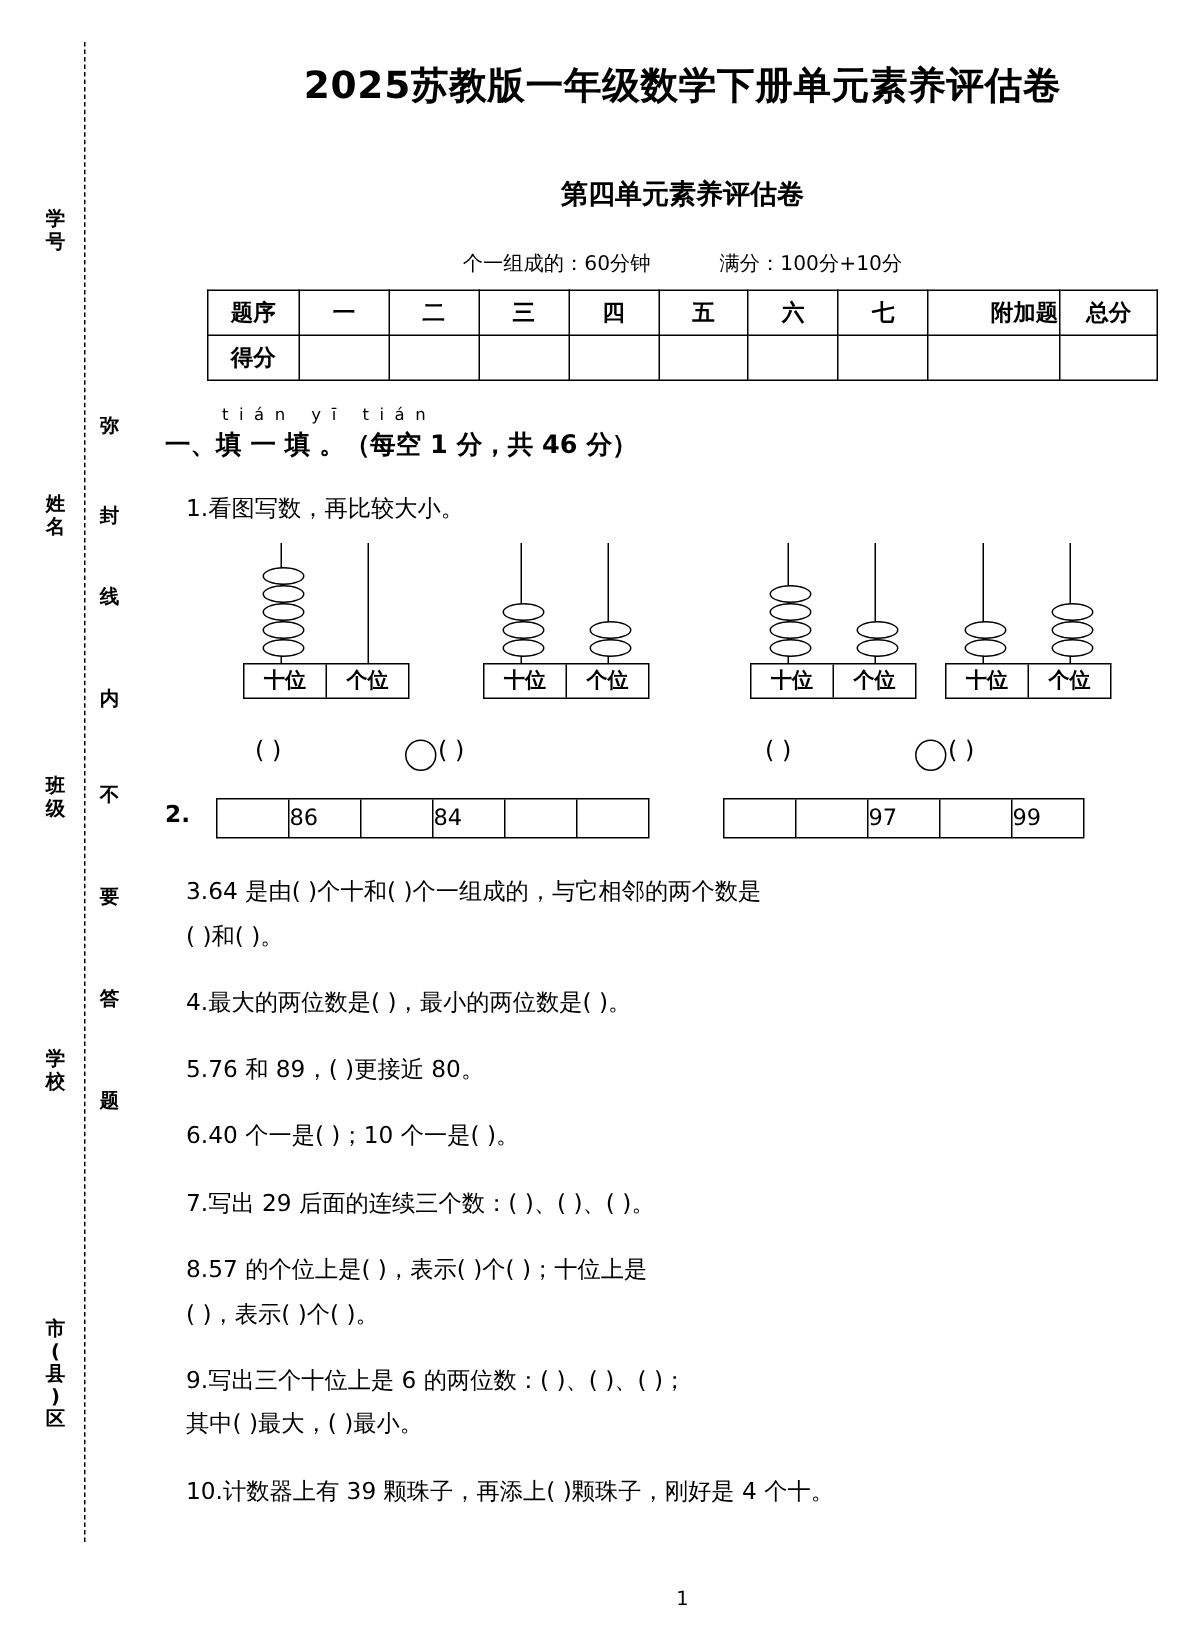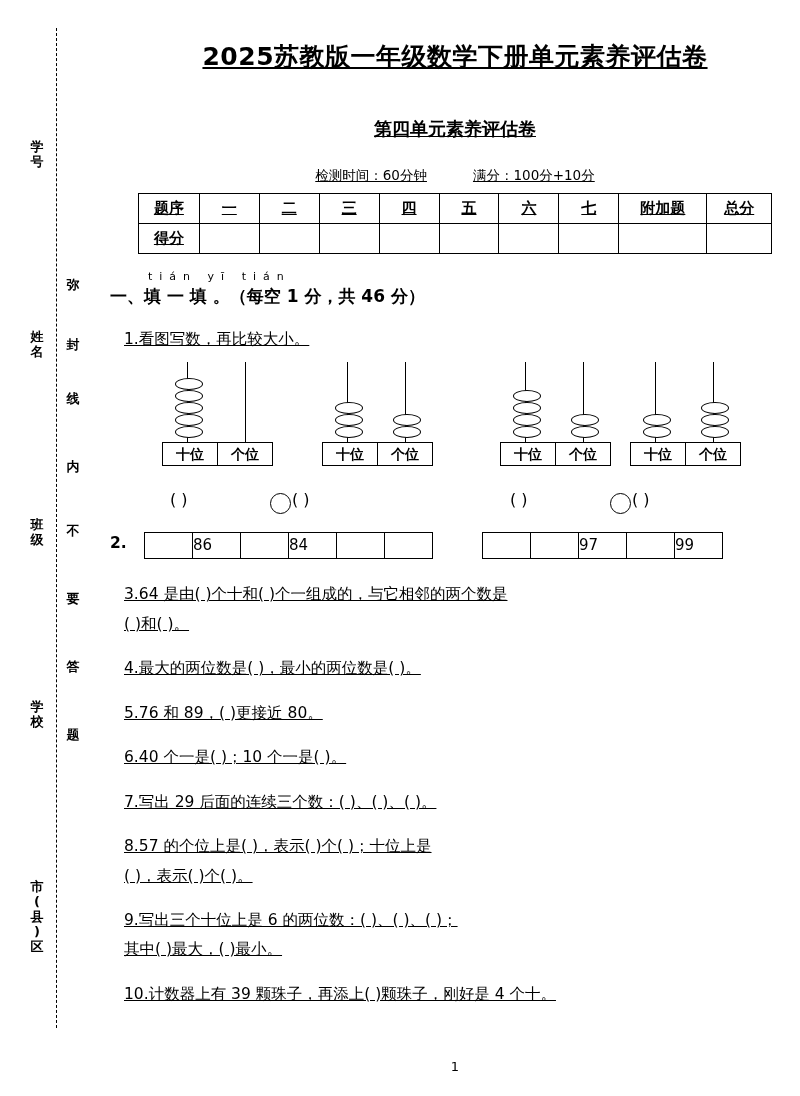--- a/index.html
+++ b/index.html
@@ -46,21 +46,20 @@
   .vcol-a { left: 26px; }
   .vcol-b { left: 62px; }
 
   
   .page {
     position: absolute;
     left: 110px;
     top: 0;
     width: 690px;
     height: 1096px;
-    text-decoration: underline;
   }
 
   .title {
     text-align: center;
     font-size: 25px;
     font-weight: bold;
     font-family: "DejaVu Sans", "Liberation Sans", sans-serif;
     margin-top: 40px;
     letter-spacing: 0.5px;
   }
@@ -87,21 +86,21 @@
   }
   table.score td {
     border: 1px solid #000;
     height: 27px;
     text-align: center;
     font-size: 15px;
     font-weight: bold;
   }
   table.score td.lbl { width: 62px; }
   table.score td.num { width: 61px; }
-  table.score td.extra { width: 92px; }
+  table.score td.extra { width: 92px; text-align: right; }
   table.score td.total { width: 66px; }
 
   
   .sec {
     margin-top: 22px;
     position: relative;
     height: 34px;
   }
   .pinyin {
     position: absolute;
@@ -298,21 +297,21 @@
       <span>区</span>
     </div>
 </div>
 
 <div class="page">
 
   <div class="title">2025苏教版一年级数学下册单元素养评估卷</div>
   <div class="subtitle">第四单元素养评估卷</div>
 
   <div class="examinfo">
-    <span>检测时间：60分钟</span><span class="gap"></span><span>满分：100分+10分</span>
+    <span>个一组成的：60分钟</span><span class="gap"></span><span>满分：100分+10分</span>
   </div>
 
   <table class="score">
     <tbody>
         <tr>
       <td class="lbl">题序</td>
       <td class="num">一</td>
       <td class="num">二</td>
       <td class="num">三</td>
       <td class="num">四</td>

